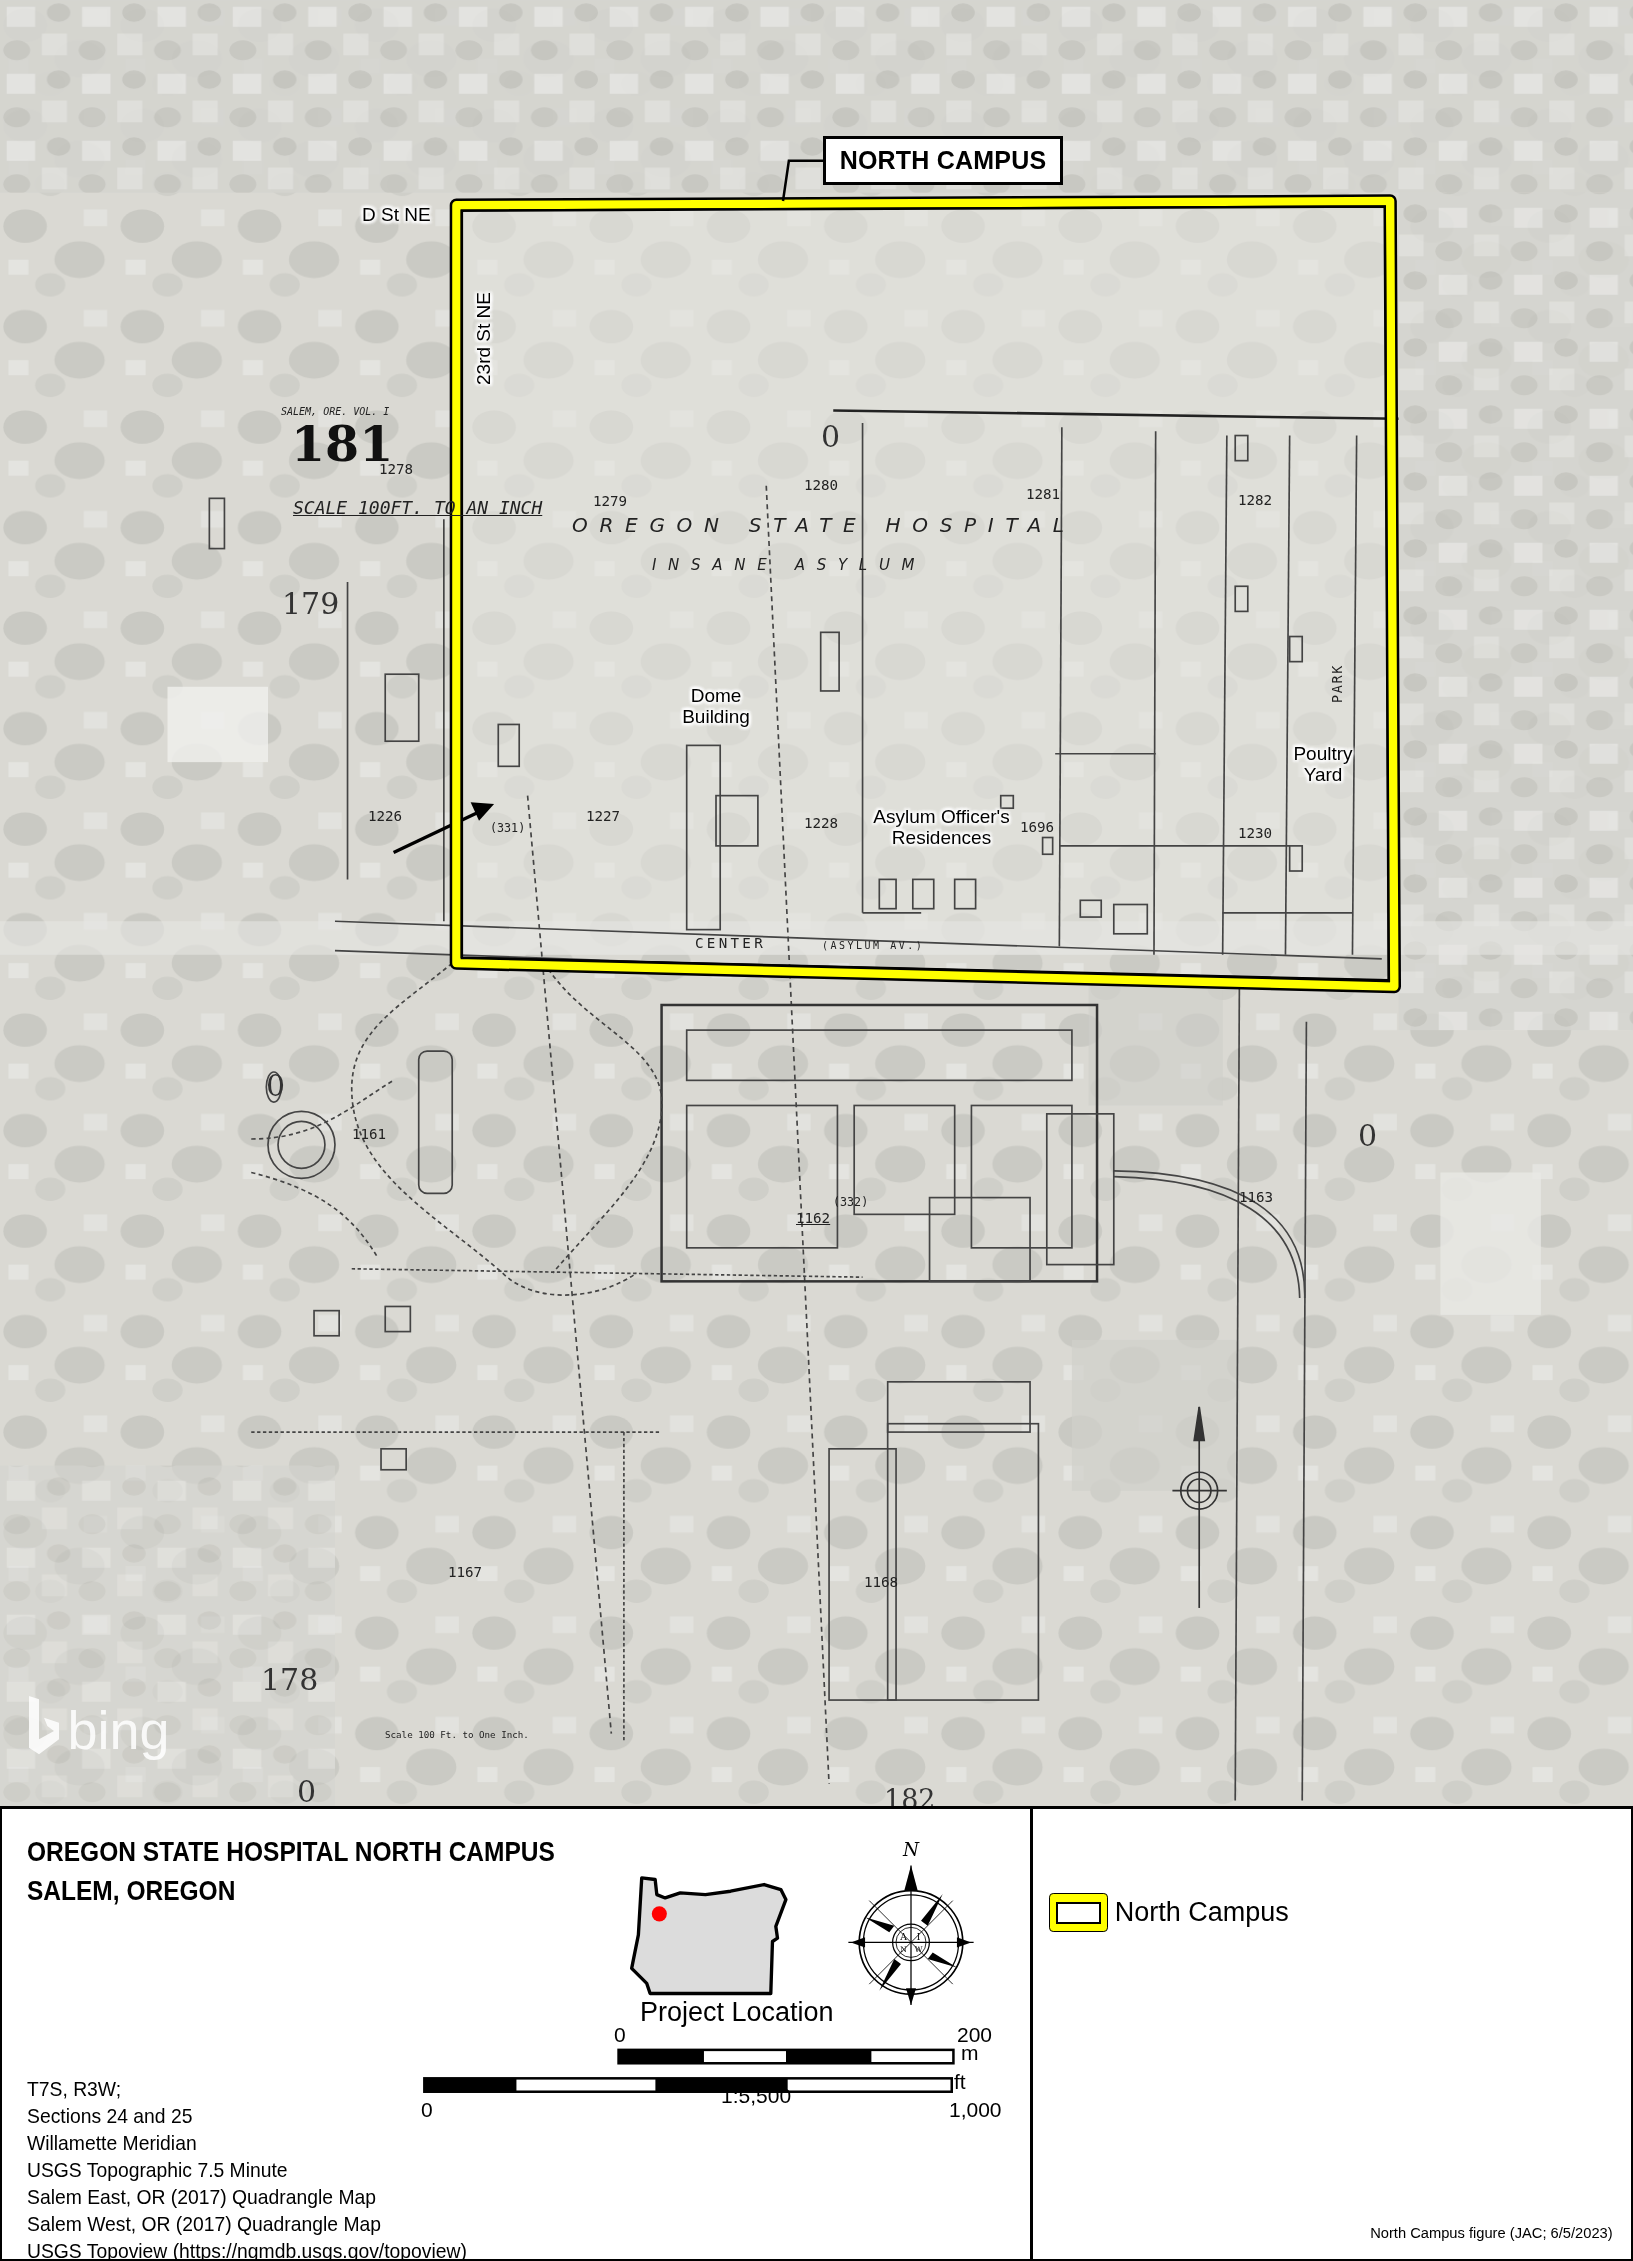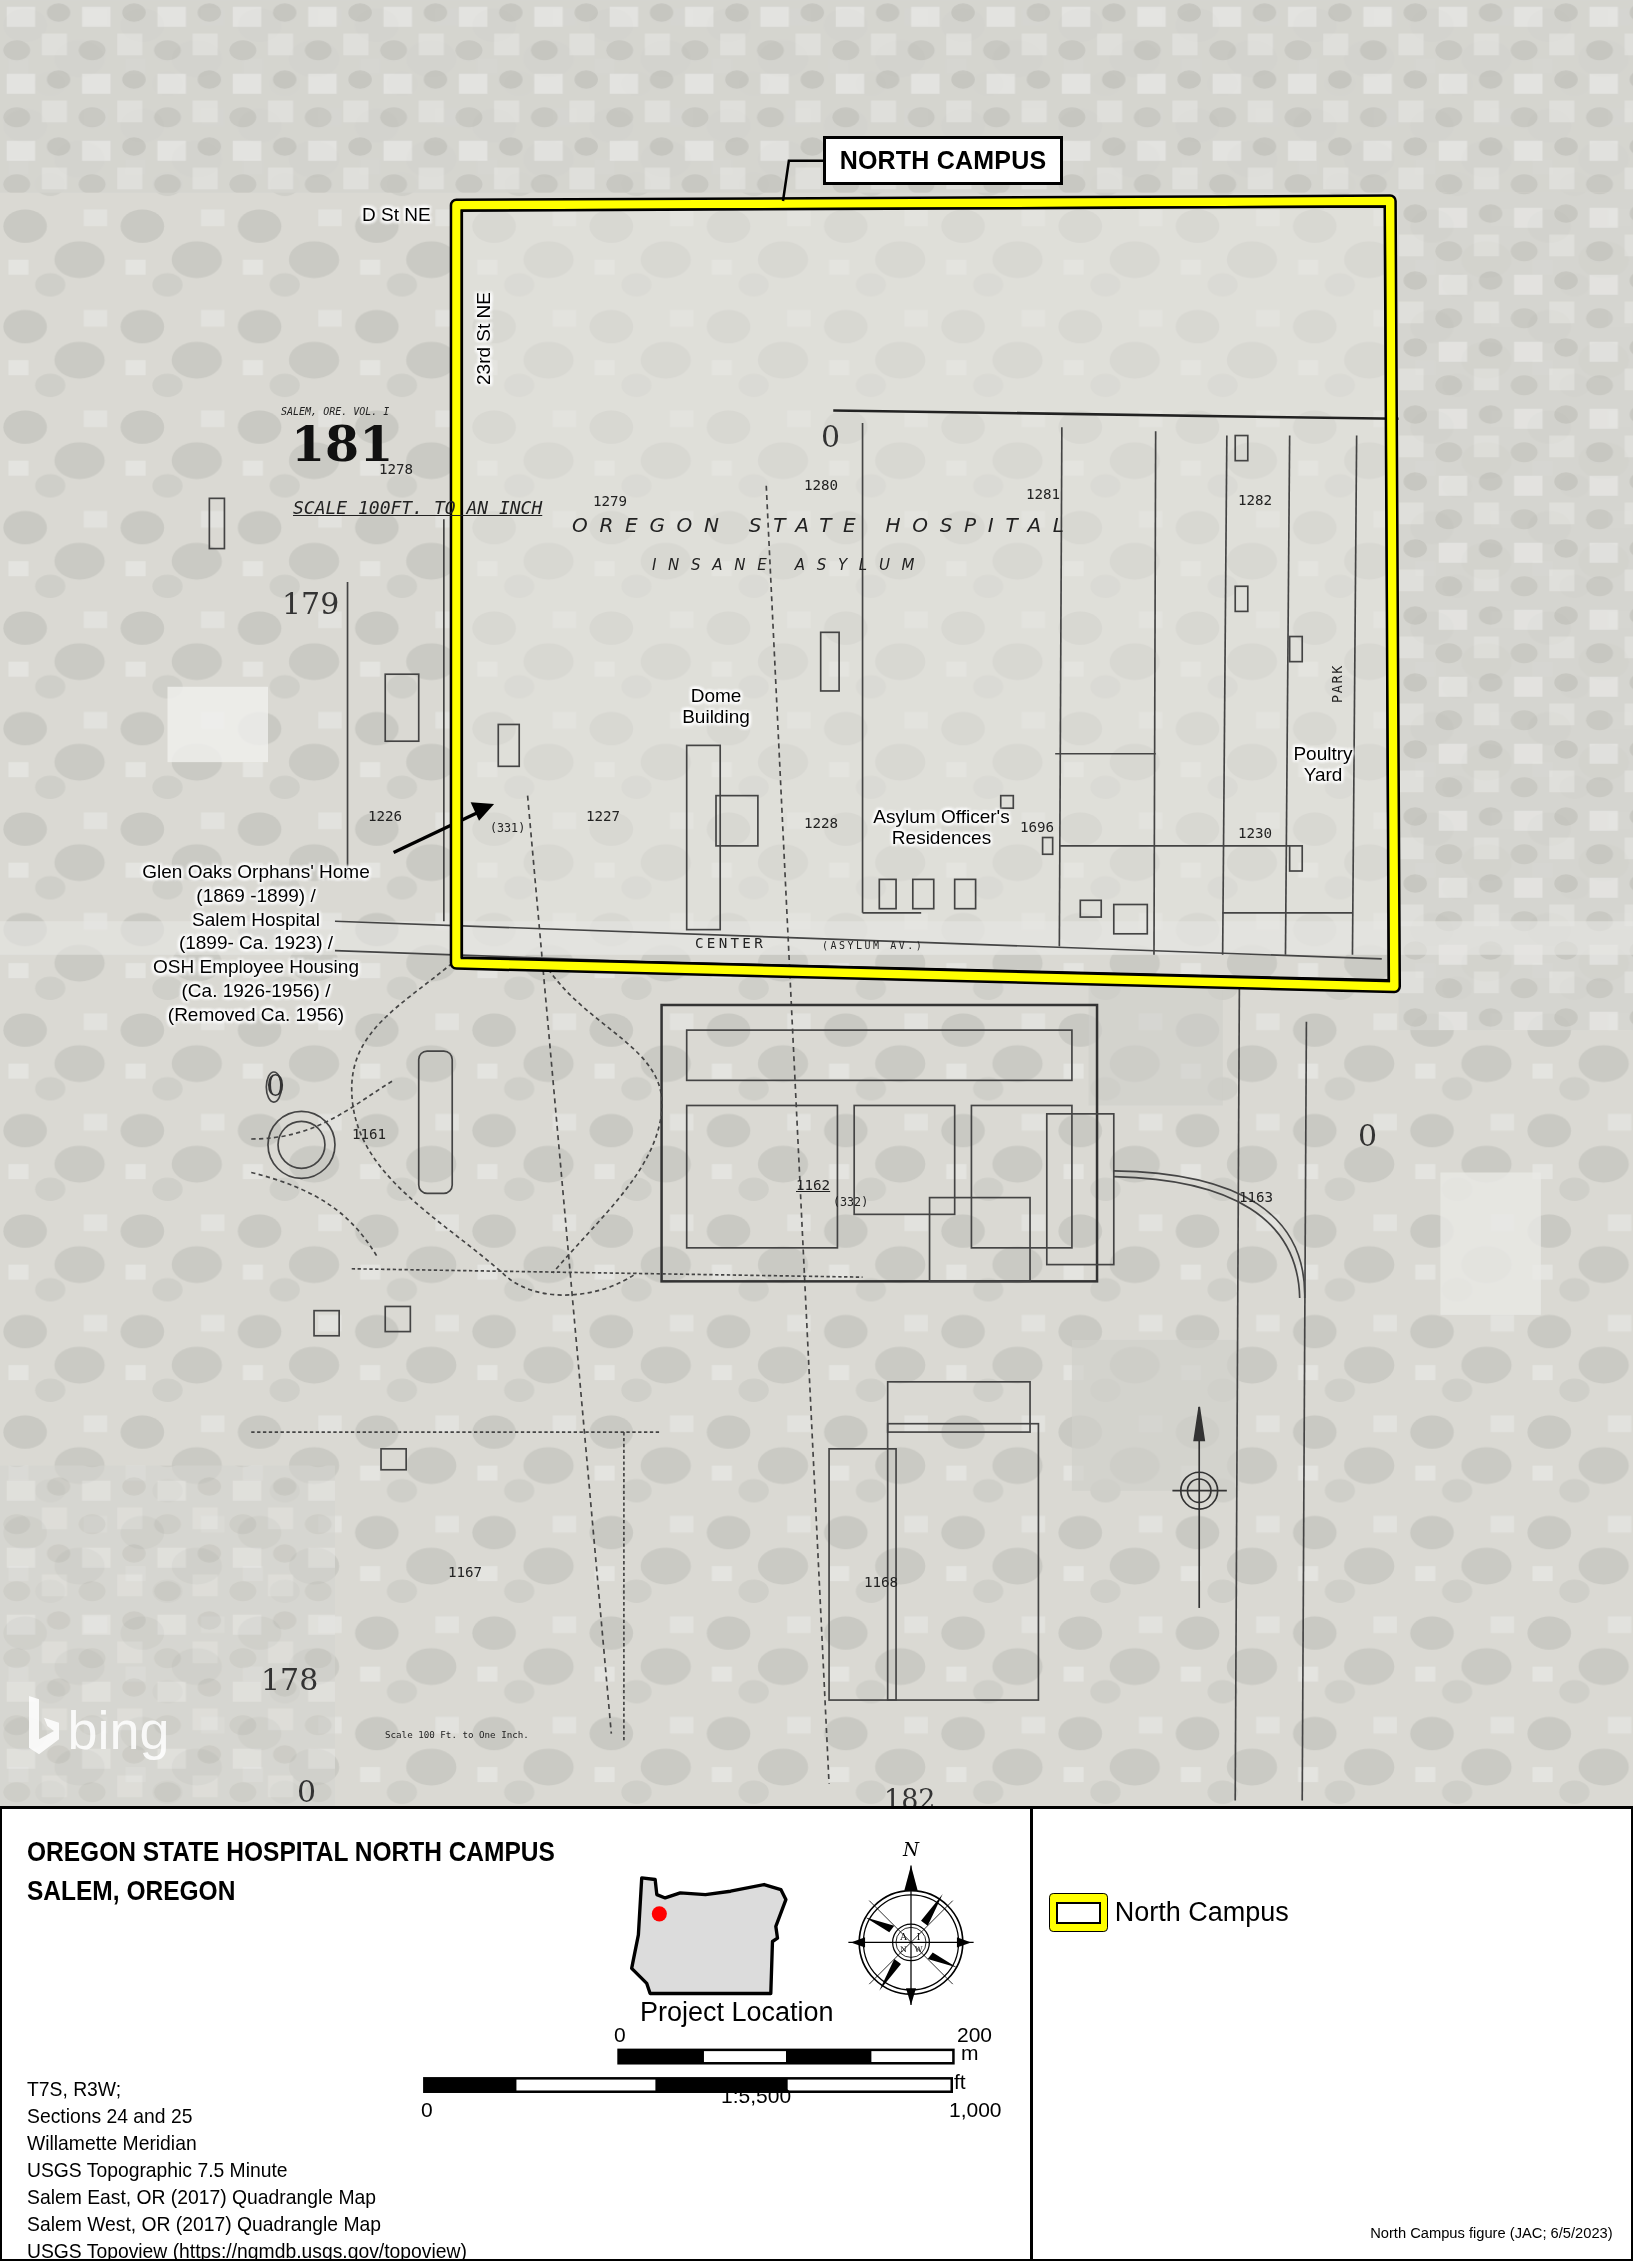--- a/index.html
+++ b/index.html
@@ -210,21 +210,21 @@
   <div class="sanborn-num" style="left:593px; top:493px;">1279</div>
   <div class="sanborn-num" style="left:804px; top:477px;">1280</div>
   <div class="sanborn-num" style="left:1026px; top:486px;">1281</div>
   <div class="sanborn-num" style="left:1238px; top:492px;">1282</div>
   <div class="sanborn-num" style="left:368px; top:801px;margin-top:7px;">1226</div>
   <div class="sanborn-num" style="left:586px; top:808px;">1227</div>
   <div class="sanborn-num" style="left:804px; top:815px;">1228</div>
   <div class="sanborn-num" style="left:1020px; top:819px;">1696</div>
   <div class="sanborn-num" style="left:1238px; top:825px;">1230</div>
   <div class="sanborn-num" style="left:352px; top:1126px;">1161</div>
-  <div class="sanborn-num" style="left:796px; top:1177px;text-decoration:underline;">1162</div>
+  <div class="sanborn-num" style="left:796px; top:1210px;text-decoration:underline;">1162</div>
   <div class="sanborn-num" style="left:1239px; top:1189px;">1163</div>
   <div class="sanborn-num" style="left:448px; top:1564px;">1167</div>
   <div class="sanborn-num" style="left:864px; top:1574px;">1168</div>
   <div class="sanborn-num" style="left:490px; top:821px; font-size:11.7px;">(331)</div>
   <div class="sanborn-num" style="left:833px; top:1195px; font-size:11.7px;">(332)</div>
 
   <div class="big-num" style="left:282px; top:586px; font-size:30px;">179</div>
   <div class="big-num" style="left:261px; top:1662px; font-size:30px;">178</div>
   <div class="big-num" style="left:884px; top:1784px; font-size:27px;">182</div>
   <div class="big-num" style="left:821px; top:419px; font-size:30px;">0</div>
@@ -241,29 +241,20 @@
     <div>Dome</div>
     <div>Building</div>
   </div>
   <div class="map-label site-label" style="left:858px; top:806px; width:167px;">
     <div>Asylum Officer's</div>
     <div>Residences</div>
   </div>
   <div class="map-label site-label" style="left:1277px; top:743px; width:92px;">
     <div>Poultry</div>
     <div>Yard</div>
-  </div>
-  <div class="map-label site-label" style="left:126px; top:860px; width:260px; line-height:1.25;">
-    <div>Glen Oaks Orphans' Home</div>
-    <div>(1869 -1899) /</div>
-    <div>Salem Hospital</div>
-    <div>(1899- Ca. 1923) /</div>
-    <div>OSH Employee Housing</div>
-    <div>(Ca. 1926-1956) /</div>
-    <div>(Removed Ca. 1956)</div>
   </div>
 
   <div class="bing-logo">
     <svg class="bing-mark" viewBox="0 0 36 78">
       <path d="M0 0 L12 4 L12 52 L30 42 L22 36 L18 26 L36 32 L36 52 L12 70 L0 62 Z" fill="rgba(255,255,255,0.85)"></path>
     </svg>
     <span>bing</span>
   </div>
 </div>
 

